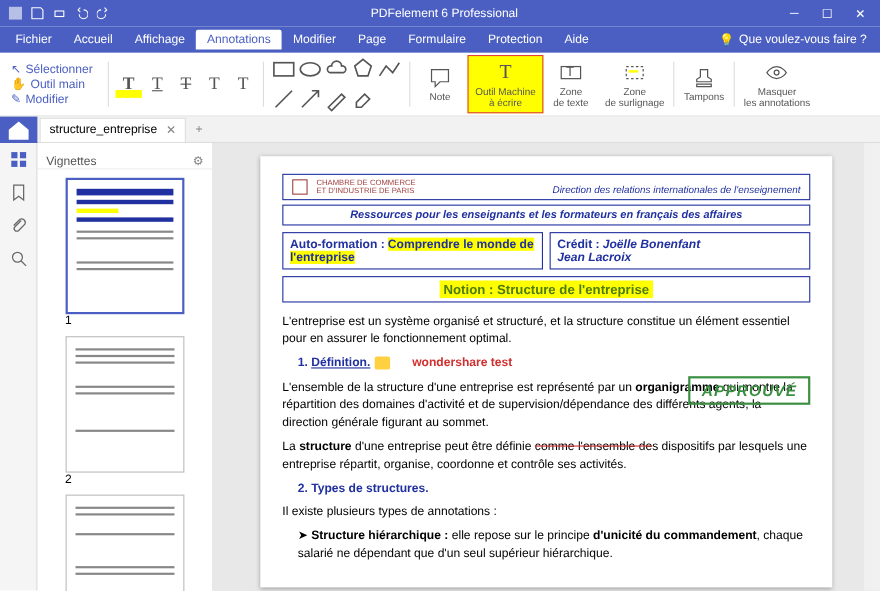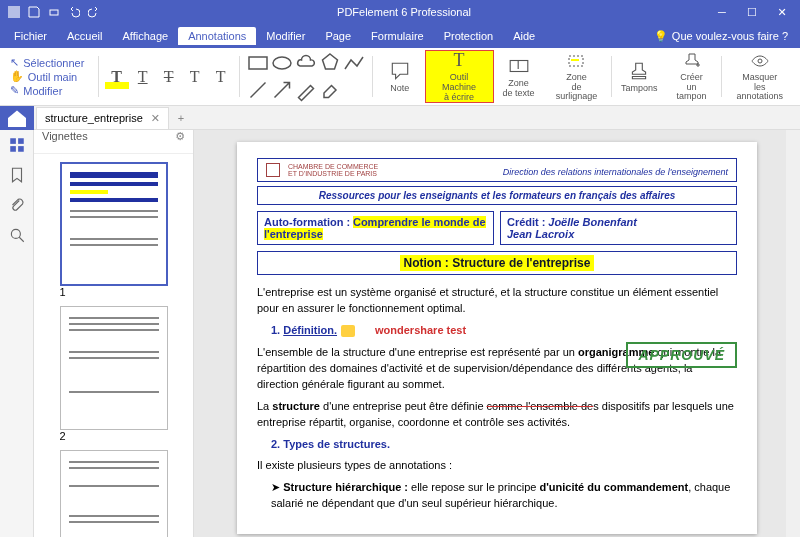--- a/index.html
+++ b/index.html
@@ -27,42 +27,42 @@
 .rbtn.hl{border:1px solid #e04040}
 .tabstrip{background:#f2f2f2;height:24px;display:flex;align-items:center;border-bottom:1px solid #ddd}
 .hometab{width:34px;height:24px;background:#4a5fc1;display:flex;align-items:center;justify-content:center;color:#fff}
 .doctab{background:#fff;height:22px;display:flex;align-items:center;padding:0 8px;gap:8px;border:1px solid #ddd;border-bottom:none;margin-left:2px}
 .newtab{width:24px;height:24px;display:flex;align-items:center;justify-content:center;color:#888;cursor:pointer}
 .workspace{flex:1;display:flex;overflow:hidden}
 .sidebar{width:34px;background:#f5f5f5;border-right:1px solid #ddd;display:flex;flex-direction:column;align-items:center;padding-top:6px;gap:12px}
 .sidebar .sic{width:18px;height:18px;color:#666;cursor:pointer}
 .sidebar .sic.active{color:#4a5fc1}
 .thumbs{width:160px;border-right:1px solid #ddd;display:flex;flex-direction:column}
-.thumbs-hdr{height:24px;display:flex;align-items:flex-start;padding:0 8px;border-bottom:1px solid #eee;color:#555}
+.thumbs-hdr{height:24px;display:flex;align-items:flex-end;padding:0 8px;border-bottom:1px solid #eee;color:#555}
 .thumbs-hdr .gear{margin-left:auto;color:#888}
 .thumbs-body{flex:1;overflow:auto;padding:8px;display:flex;flex-direction:column;gap:8px;align-items:center}
 .thumb{width:108px;height:124px;border:1px solid #bbb;background:#fff;position:relative;padding:4px;overflow:hidden}
 .thumb.sel{border:2px solid #4a5fc1}
 .thumb .mini{width:100%;height:100%;background:linear-gradient(#fff,#fff);position:relative}
 .thumb .bar{position:absolute;left:4px;right:4px;height:6px;background:#2030a0}
 .thumb .txt{position:absolute;left:4px;right:4px;height:2px;background:#888}
 .docview{flex:1;background:#e8e8e8;overflow:auto;position:relative}
 .page{width:520px;margin:12px auto;background:#fff;box-shadow:0 1px 4px rgba(0,0,0,.3);padding:16px 20px;position:relative}
 .hdrbox{border:1px solid #2030a0;padding:4px 8px;margin-bottom:4px;display:flex;align-items:flex-end;gap:8px}
 .logo{width:14px;height:14px;border:1px solid #a04040;display:inline-block}
 .cci{color:#a04040;font-size:7px;line-height:1}
 .dir{color:#2030a0;font-style:italic;font-size:9px}
 .cdl{color:#2030a0;font-size:18px;font-style:italic;text-align:right;font-weight:300}
 .ress{border:1px solid #2030a0;padding:3px 6px;text-align:center;color:#2030a0;font-style:italic;font-weight:bold;font-size:10px;margin-bottom:6px}
 .twocol{display:flex;gap:6px;margin-bottom:6px}
 .box{border:1px solid #2030a0;padding:4px 6px;flex:1;font-size:10px}
 .box b{color:#2030a0}
 .hl{background:#ffff00}
 .notion{border:1px solid #2030a0;padding:4px;text-align:center;margin-bottom:10px}
-.notion span{background:#ffff00;color:#0f172a;font-weight:bold;font-size:12px;padding:1px 4px}
+.notion span{background:#ffff00;color:#4d7c0f;font-weight:bold;font-size:12px;padding:1px 4px}
 .body{font-size:10px;line-height:1.45;color:#000}
 .body p{margin-bottom:6px}
 .sect{color:#2030a0;font-weight:bold;margin:6px 0 4px 14px}
 .sect a{text-decoration:underline}
 .note-icon{display:inline-block;width:14px;height:12px;background:#ffd040;border-radius:2px;vertical-align:middle;margin-left:4px;position:relative}
 .ws{color:#d03030;margin-left:20px}
 .strike{text-decoration:line-through;text-decoration-color:#d03030}
 .stamp{position:absolute;right:20px;top:200px;border:2px solid #3a9040;color:#3a9040;font-weight:bold;font-style:italic;padding:3px 10px;font-size:14px;letter-spacing:1px}
 .scrollbar{position:absolute;right:0;top:0;width:14px;height:100%;background:#f0f0f0}
 svg{width:100%;height:100%}
@@ -220,30 +220,20 @@
 de surlignage</div>
     </div>
   <div class="rsep"></div>
   <div class="rbtn">
       <div class="ico">
         <svg viewBox="0 0 20 20" width="20" height="20">
           <path d="M7 3h6v6l3 2v2H4v-2l3-2z M4 15h12v2H4z" fill="none" stroke="#555"></path>
         </svg>
       </div>
       <div class="lbl">Tampons</div>
-    </div>
-  <div class="rbtn">
-      <div class="ico">
-        <svg viewBox="0 0 20 20" width="20" height="20">
-          <path d="M7 3h6v6l3 2v2H4v-2l3-2z" fill="none" stroke="#555"></path>
-          <path d="M14 14h4M16 12v4" stroke="#555"></path>
-        </svg>
-      </div>
-      <div class="lbl" style="white-space:pre-line">Créer
-un tampon</div>
     </div>
   <div class="rsep"></div>
   <div class="rbtn">
       <div class="ico">
         <svg viewBox="0 0 20 20" width="20" height="20">
           <path d="M2 10s3-5 8-5 8 5 8 5-3 5-8 5-8-5-8-5z" fill="none" stroke="#555"></path>
           <circle cx="10" cy="10" r="2" fill="none" stroke="#555"></circle>
         </svg>
       </div>
       <div class="lbl" style="white-space:pre-line">Masquer

